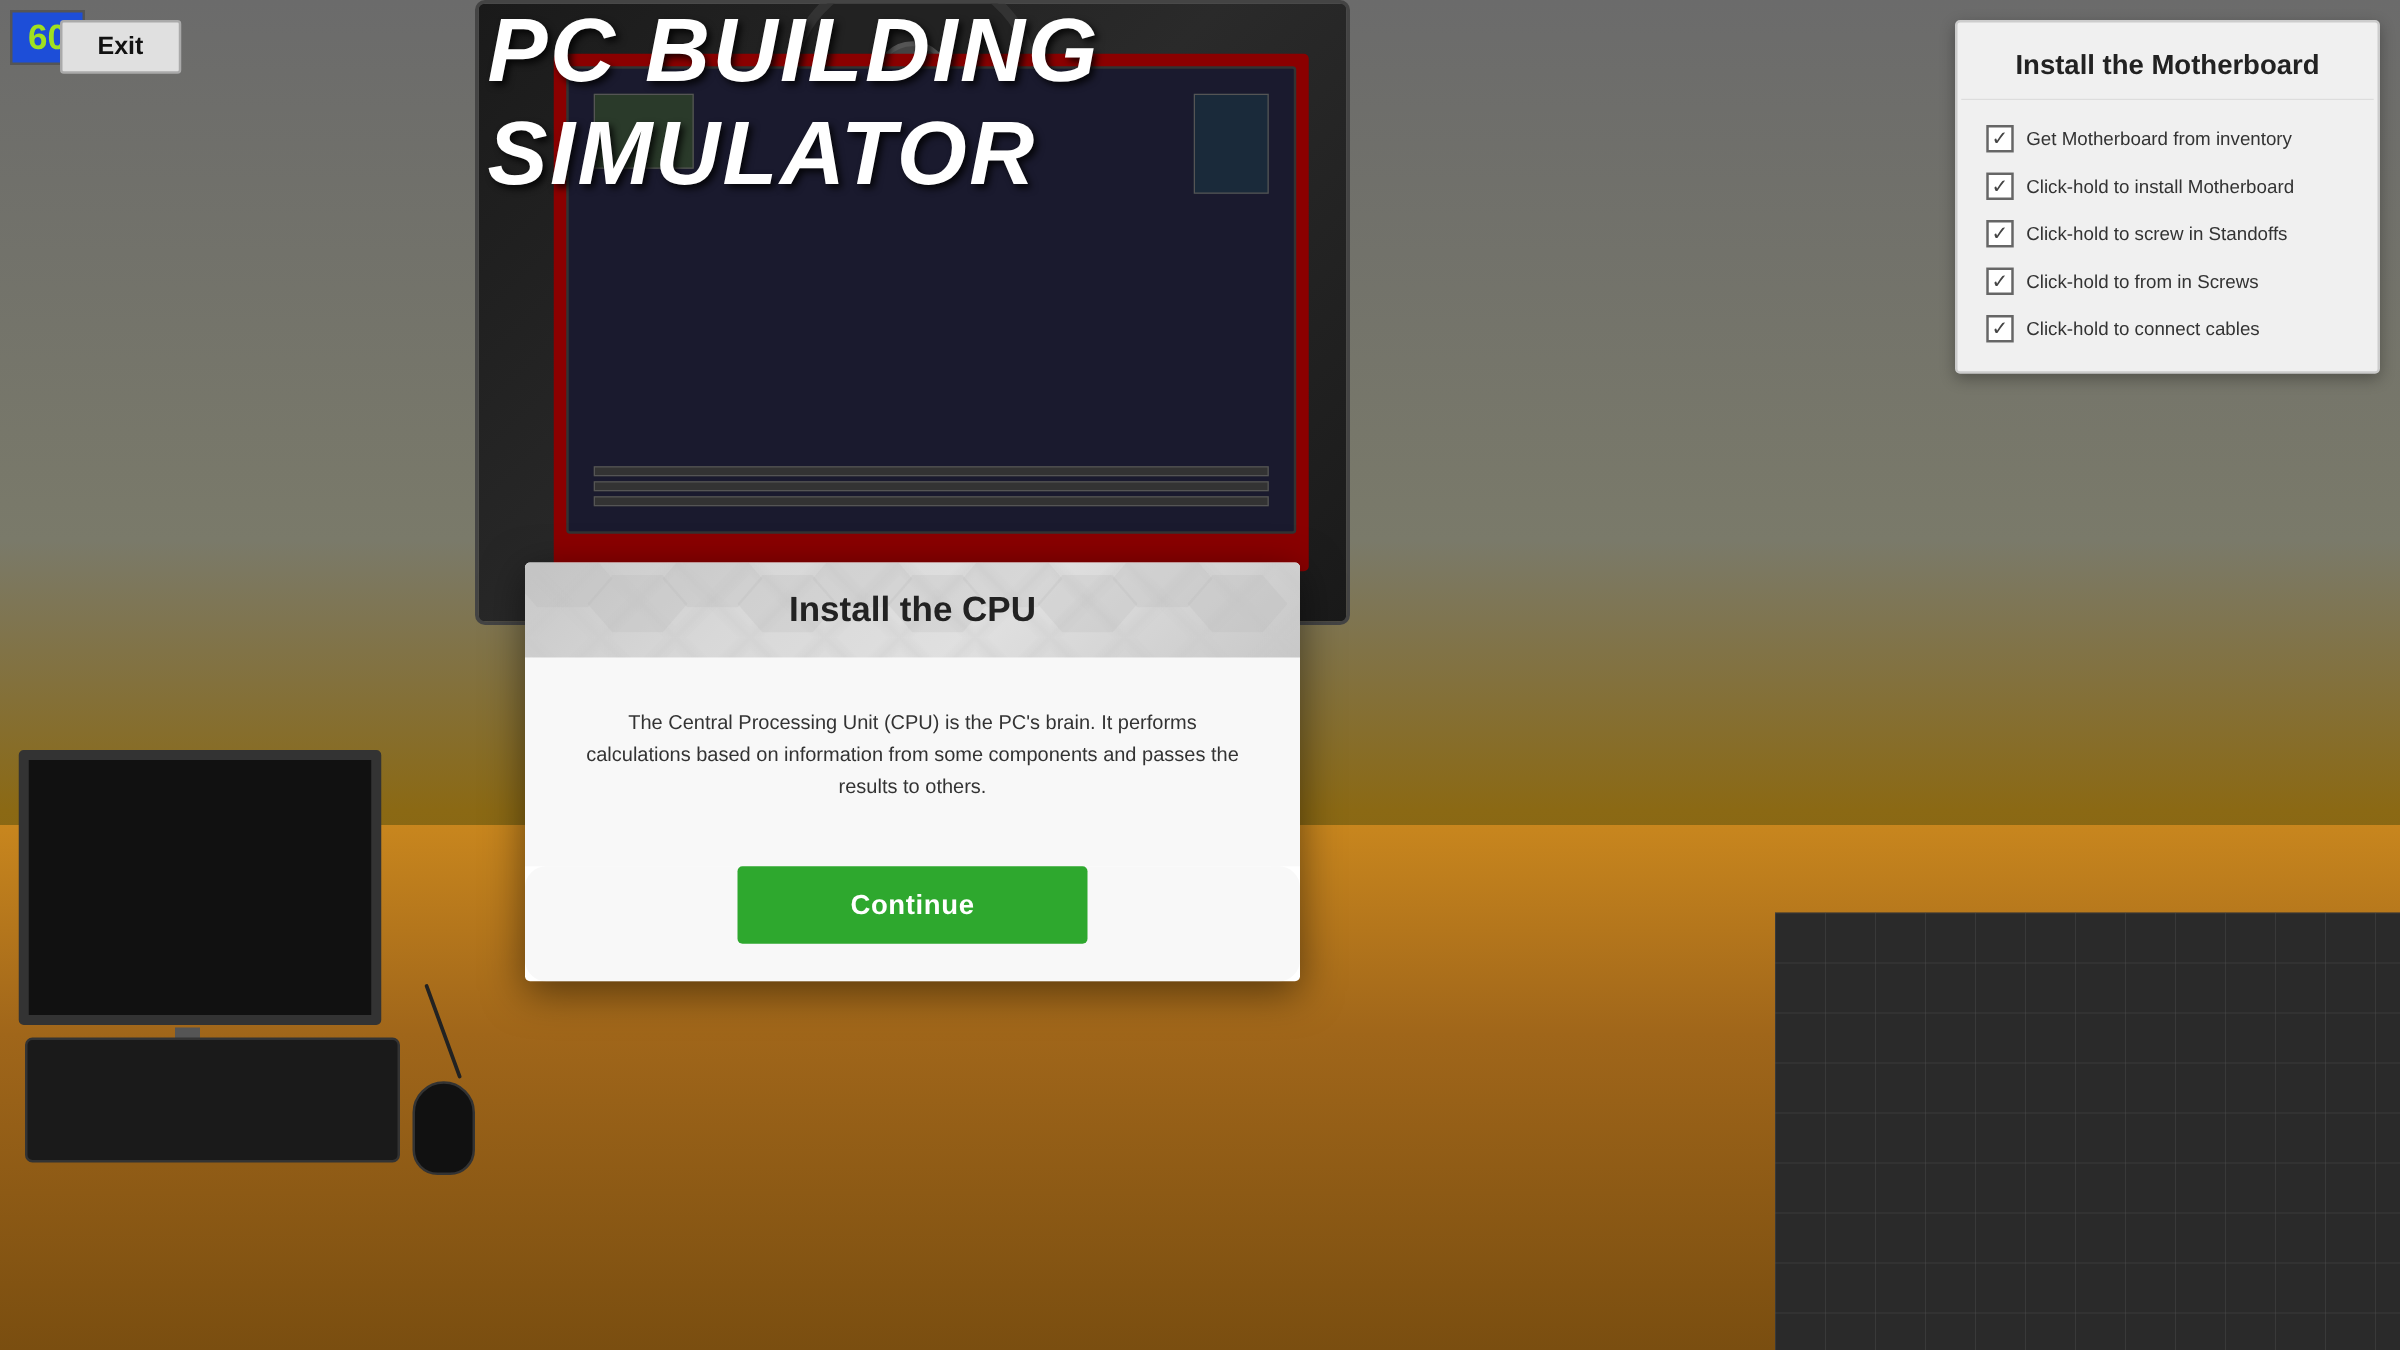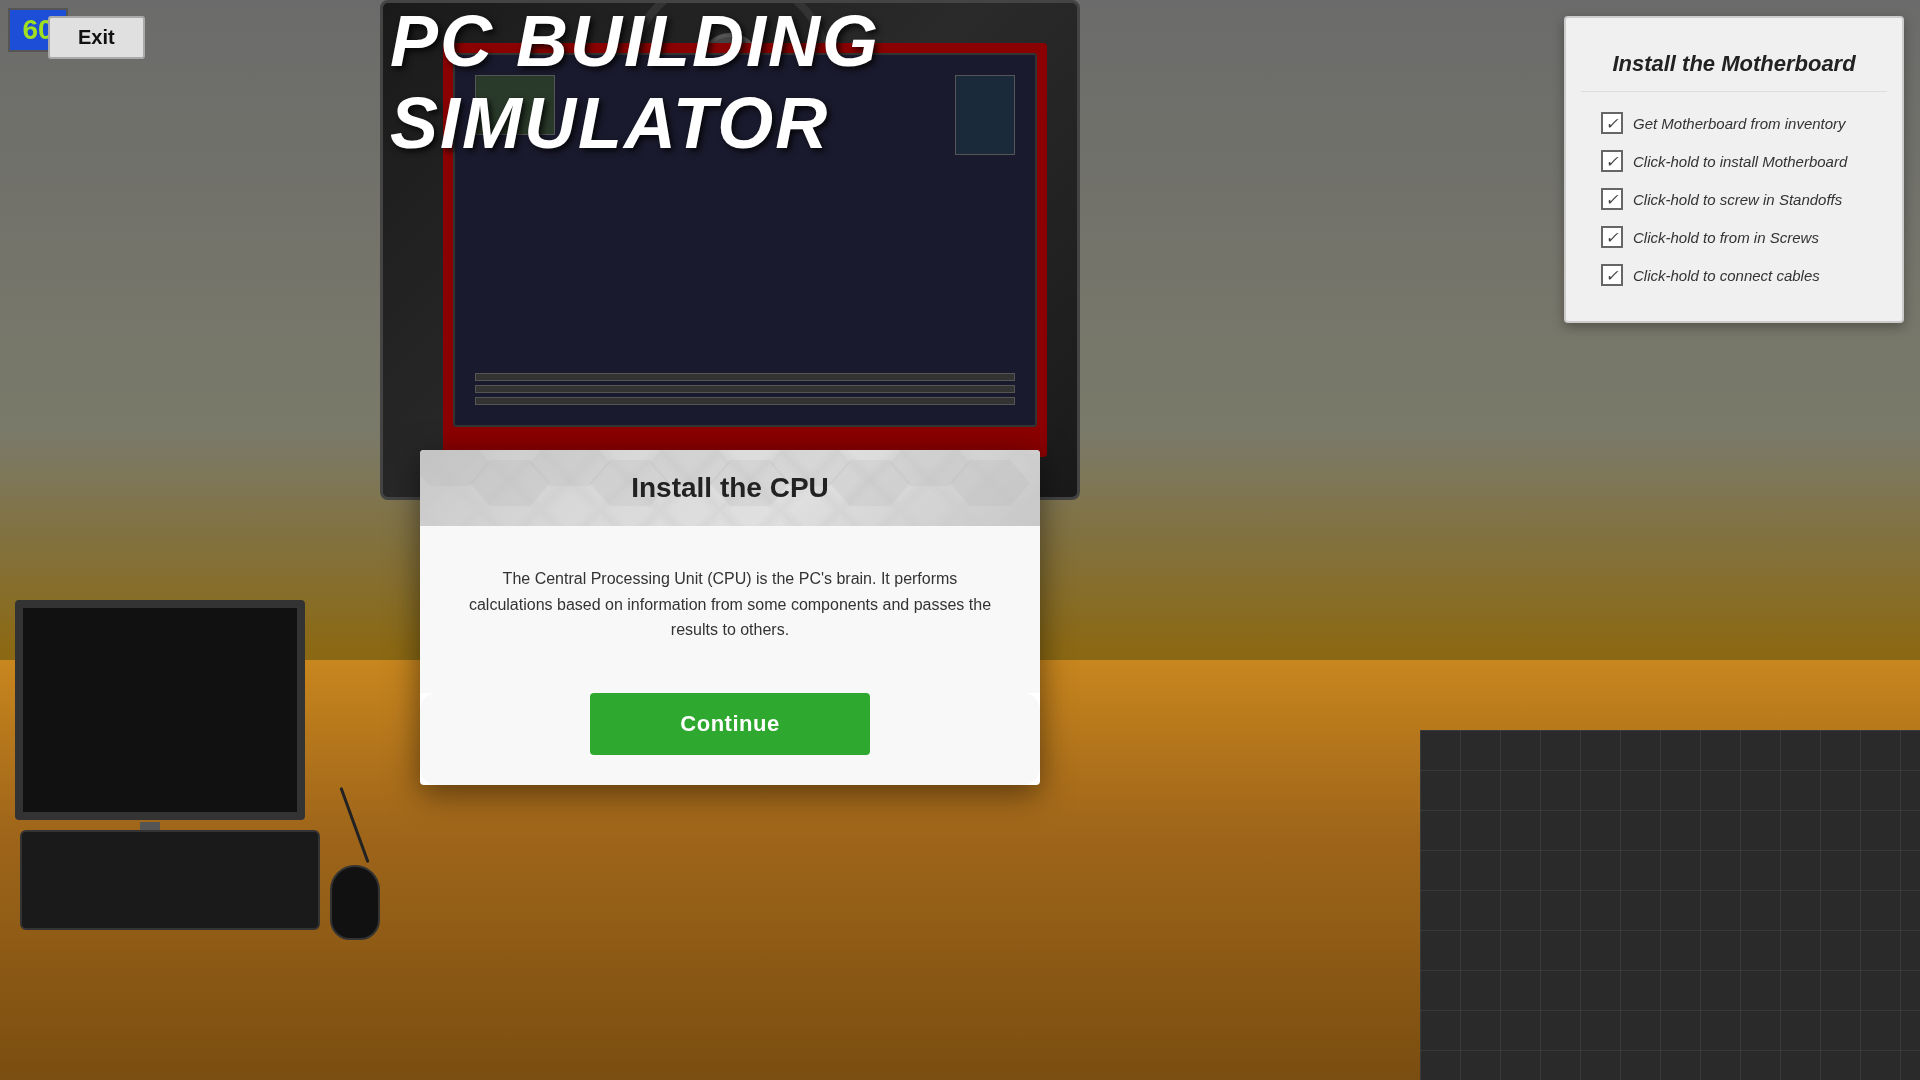--- a/index.html
+++ b/index.html
@@ -251,23 +251,22 @@
 
     
     .checklist-panel {
       position: absolute;
       top: 16px;
       right: 16px;
       width: 340px;
       background: #f0f0f0;
       border: 2px solid #ccc;
       border-radius: 4px;
-      padding: 15px;
+      padding: 3px;
       box-shadow: 0 4px 12px rgba(0,0,0,0.3);
-      font-style: italic;
     }
     .checklist-title {
       text-align: center;
       font-size: 22px;
       font-weight: 700;
       color: #222;
       padding: 18px 12px 14px;
       border-bottom: 1px solid #ddd;
     }
     .checklist-items {

